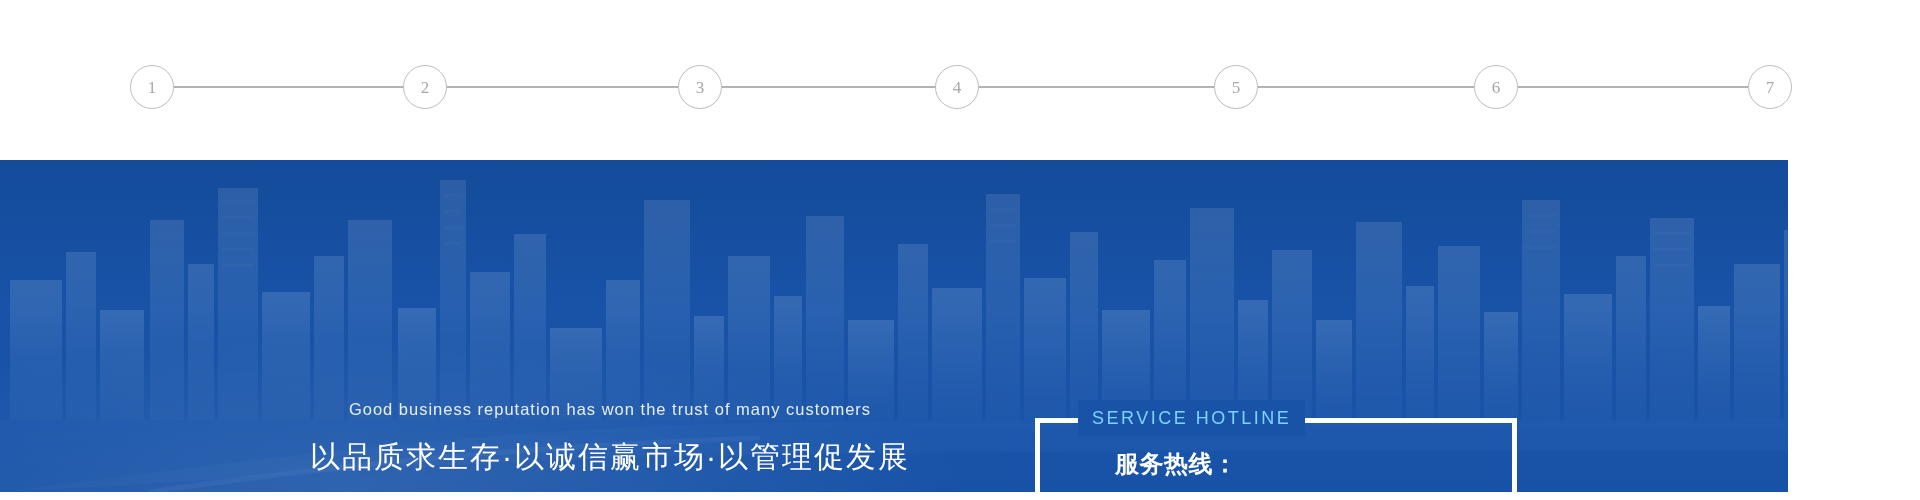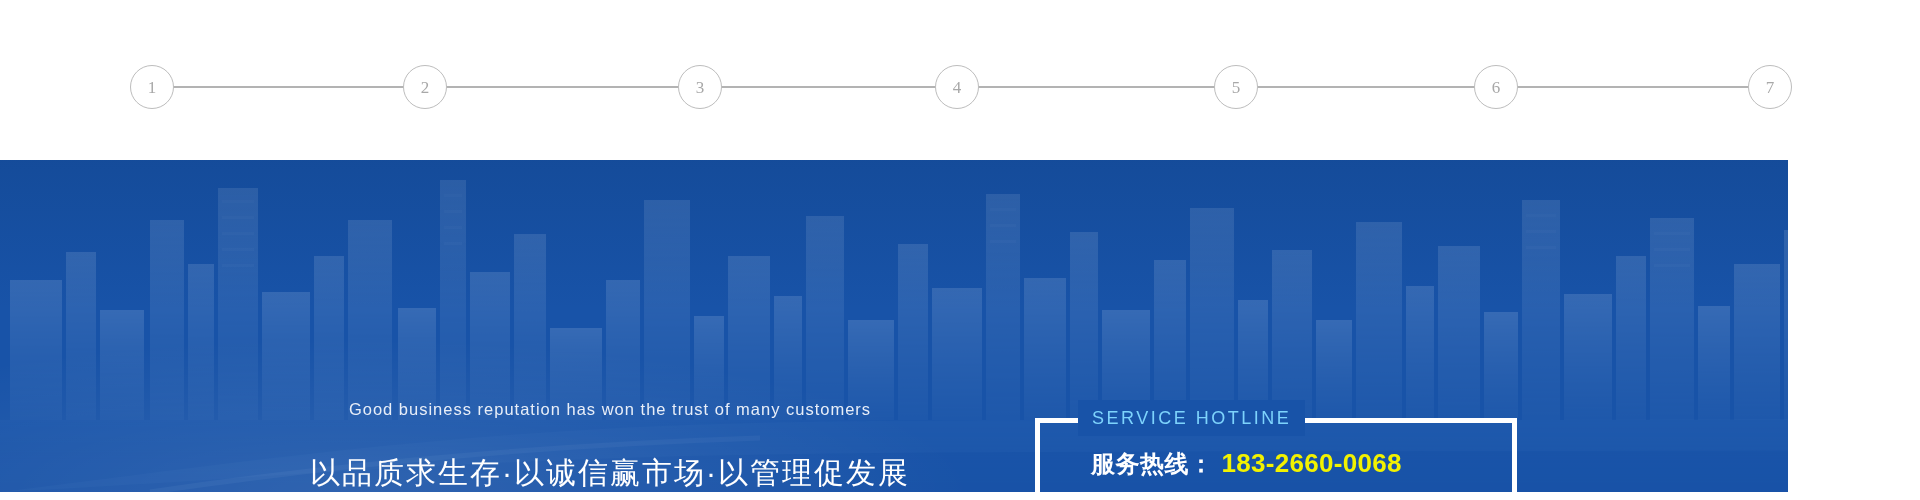--- a/index.html
+++ b/index.html
@@ -98,21 +98,21 @@
     text-align: center;
   }
   #slogan-en {
     font-size: 16.5px;
     color: #e8eef8;
     letter-spacing: 1.0px;
     white-space: nowrap;
     line-height: 1.2;
   }
   #slogan-cn {
-    margin-top: 34px;
+    margin-top: 18px;
     font-size: 30px;
     color: #ffffff;
     letter-spacing: 2px;
     white-space: nowrap;
     line-height: 1.25;
   }
 
   
   #hotline-box {
     position: absolute;
@@ -138,21 +138,21 @@
   #hotline-rows {
     position: absolute;
     left: 1035px;
     top: 288px;
     width: 482px;
   }
   .hotline-row {
     display: flex;
     align-items: baseline;
     justify-content: flex-start;
-    padding-left: 56px;
+    padding-left: 80px;
     white-space: nowrap;
   }
   .hotline-label {
     font-size: 24px;
     font-weight: bold;
     color: #ffffff;
     letter-spacing: 0.5px;
   }
   .hotline-label.spacer {
     visibility: hidden;
@@ -294,21 +294,20 @@
       <div id="slogan-cn">以品质求生存·以诚信赢市场·以管理促发展</div>
 
     </div>
 
     <div id="hotline-box"></div>
     <div id="hotline-title">SERVICE  HOTLINE</div>
 
     <div id="hotline-rows">
       <div class="hotline-row">
         <span class="hotline-label">服务热线：</span>
-        <span class="hotline-number">183-2660-0068</span>
       </div>
       <div class="hotline-row">
         <span class="hotline-label spacer">服务热线：</span>
         <span class="hotline-number">0551-63749777</span>
       </div>
     </div>
 
   </div>
 </div>
 

